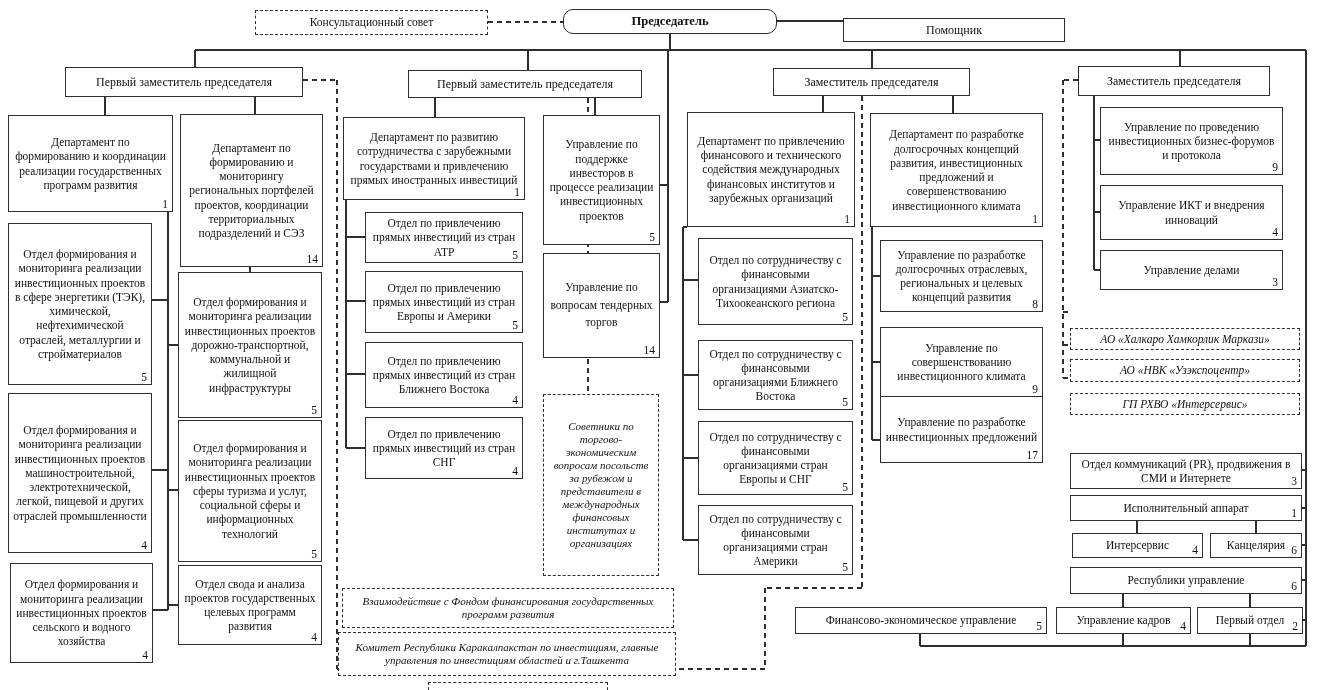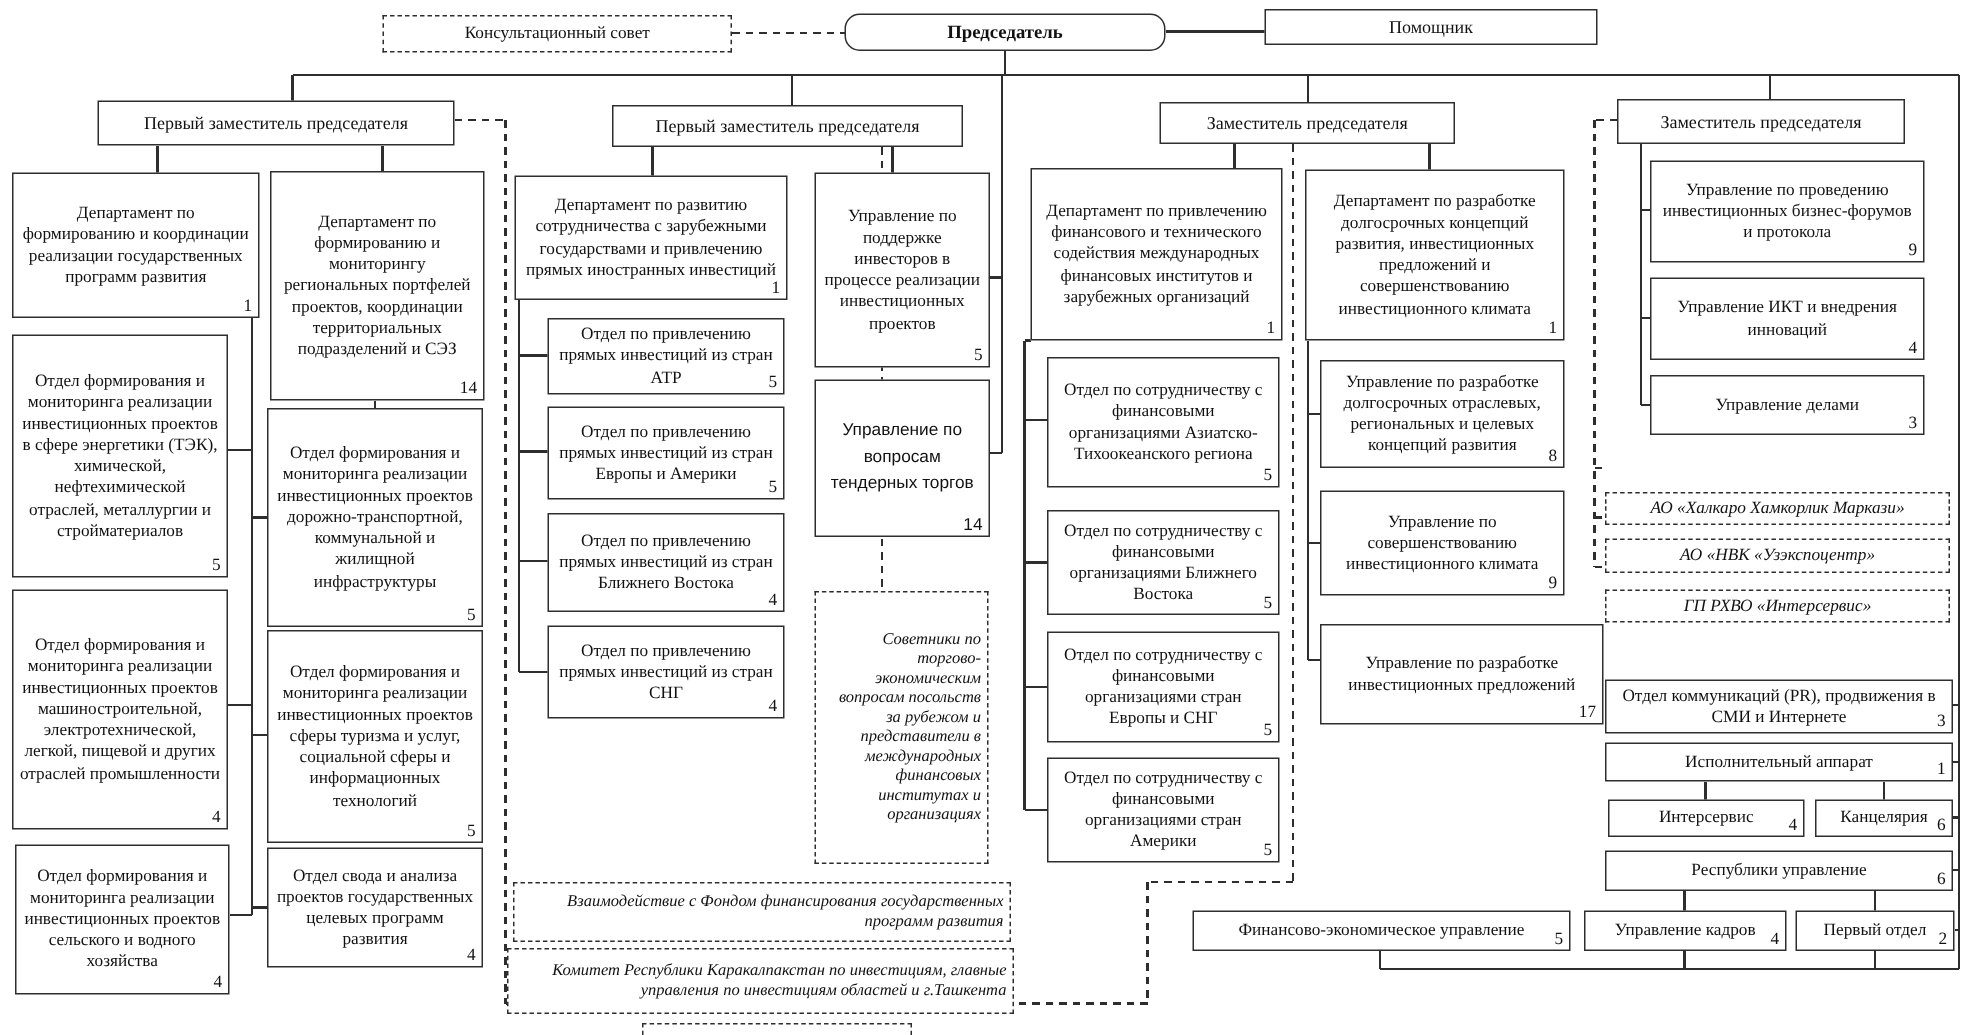--- a/index.html
+++ b/index.html
@@ -8,22 +8,22 @@
   svg.wires{position:absolute;left:0;top:0;z-index:0;}
   .box{position:absolute;box-sizing:border-box;border:1.5px solid #2e2e2e;background:#fff;
        display:flex;align-items:center;justify-content:center;text-align:center;
        padding:2px 4px;font-size:11.5px;line-height:1.24;z-index:1;}
   .box .t{display:block;width:100%;}
   .n{position:absolute;right:4px;bottom:0;font-size:11.5px;line-height:1.1;}
   .dashed{border:1.6px dashed #2e2e2e;}
   .it{font-style:italic;margin-top:26px;}
   .bd{font-weight:bold;border-radius:10px;}
   .deputy{font-size:12px;}
-  .small{font-size:11px;line-height:1.18;text-align:right;}
-  .mono{font-family:Liberation Sans, sans-serif;font-size:11.5px;line-height:1.55;text-align:center;}
+  .small{font-size:11px;line-height:1.18;}
+  .mono{font-family:Liberation Serif, serif;font-size:11.5px;line-height:1.55;text-align:center;}
 </style>
 </head>
 <body>
 
 <div id="stage">
 
   <svg class="wires" width="1317" height="690" stroke="#2e2e2e" stroke-width="1.4" shape-rendering="crispEdges">
 
     <line x1="777" y1="21" x2="843" y2="21"></line>
     <line x1="670" y1="34" x2="670" y2="50"></line>
@@ -100,21 +100,21 @@
       <line x1="1063" y1="378" x2="1070" y2="378"></line>
     </g>
   </svg>
 
   <div class="box dashed" style="left:255px;top:10px;width:233px;height:25px">
       <span class="t">Консультационный совет</span>
     </div>
   <div class="box bd" style="left:563px;top:9px;width:214px;height:25px;font-size:12.5px">
       <span class="t">Председатель</span>
     </div>
-  <div class="box" style="left:843px;top:6px;width:222px;height:24px;font-size:12px">
+  <div class="box" style="left:843px;top:18px;width:222px;height:24px;font-size:12px">
       <span class="t">Помощник</span>
     </div>
 
   <div class="box deputy" style="left:65px;top:67px;width:238px;height:30px">
       <span class="t">Первый заместитель председателя</span>
     </div>
   <div class="box deputy" style="left:408px;top:70px;width:234px;height:28px">
       <span class="t">Первый заместитель председателя</span>
     </div>
   <div class="box deputy" style="left:773px;top:68px;width:197px;height:28px">
@@ -217,21 +217,21 @@
       <span class="n">1</span>
     </div>
   <div class="box" style="left:880px;top:240px;width:163px;height:72px">
       <span class="t">Управление по разработке долгосрочных отраслевых, региональных и целевых концепций развития</span>
       <span class="n">8</span>
     </div>
   <div class="box" style="left:880px;top:327px;width:163px;height:70px">
       <span class="t">Управление по совершенствованию инвестиционного климата</span>
       <span class="n">9</span>
     </div>
-  <div class="box" style="left:880px;top:416px;width:189px;height:67px">
+  <div class="box" style="left:880px;top:396px;width:163px;height:67px">
       <span class="t">Управление по разработке инвестиционных предложений</span>
       <span class="n">17</span>
     </div>
 
   <div class="box" style="left:1100px;top:107px;width:183px;height:68px">
       <span class="t">Управление по проведению инвестиционных бизнес-форумов и протокола</span>
       <span class="n">9</span>
     </div>
   <div class="box" style="left:1100px;top:185px;width:183px;height:55px">
       <span class="t">Управление ИКТ и внедрения инноваций</span>

